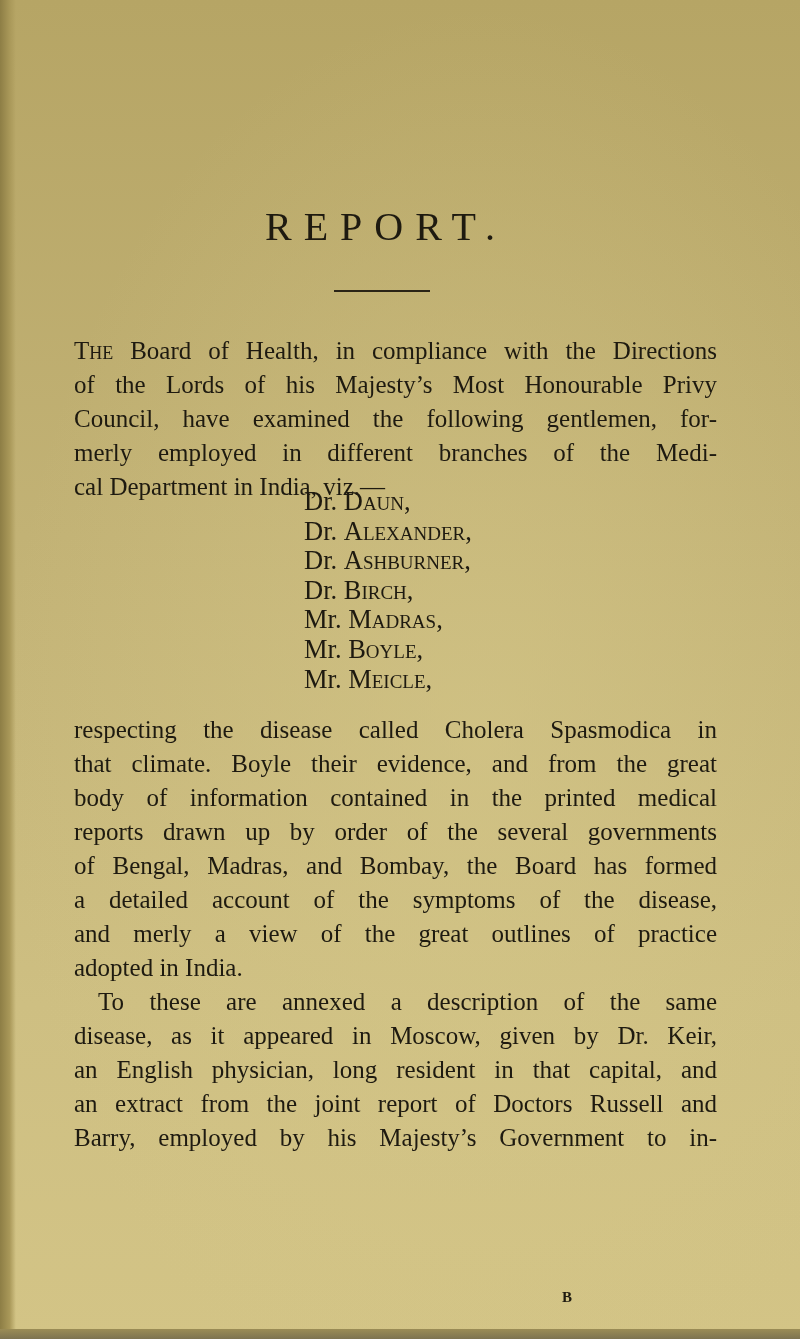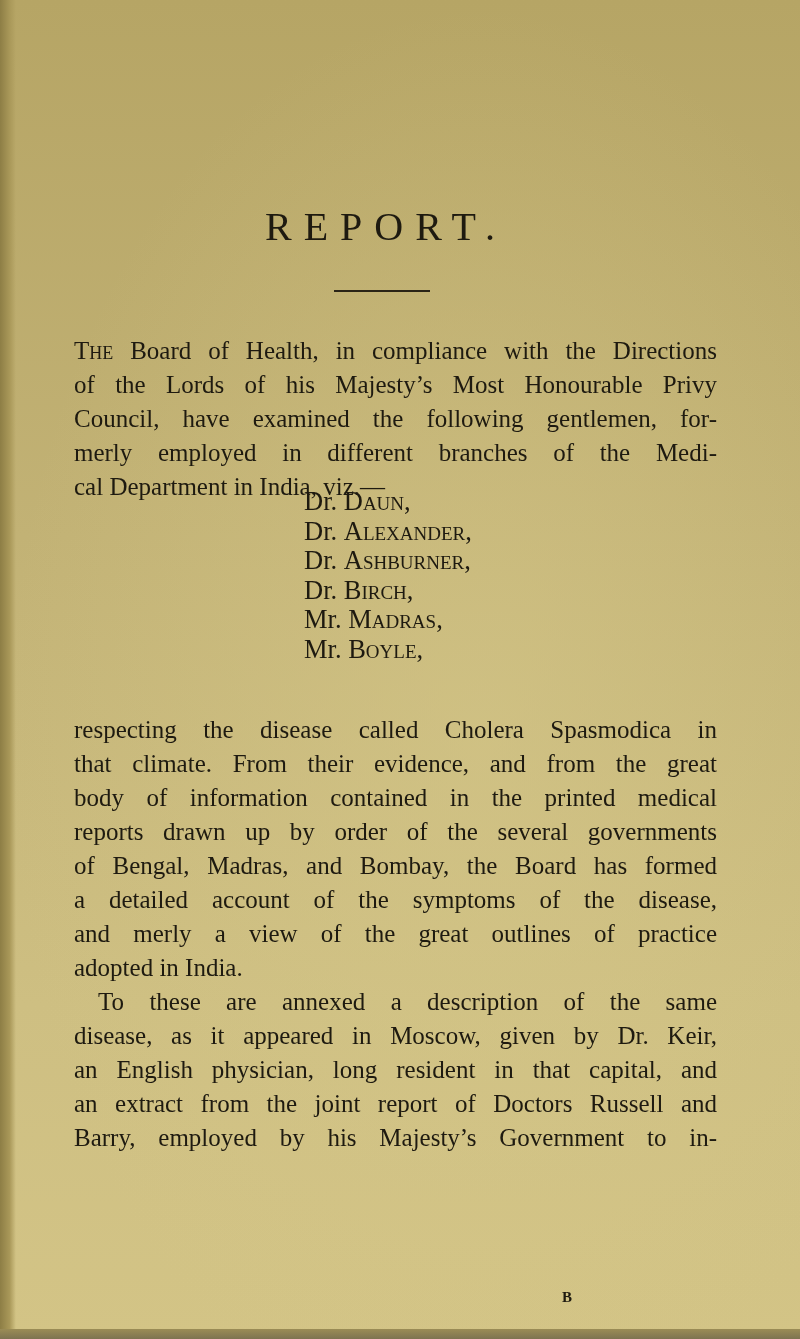--- a/index.html
+++ b/index.html
@@ -111,25 +111,26 @@
     <span class="line last">cal Department in India, viz.—</span>
   </div>
 
   <div class="names">
     <span class="name"><span>Dr.</span> <span class="sc">Daun,</span></span>
     <span class="name"><span>Dr.</span> <span class="sc">Alexander,</span></span>
     <span class="name"><span>Dr.</span> <span class="sc">Ashburner,</span></span>
     <span class="name"><span>Dr.</span> <span class="sc">Birch,</span></span>
     <span class="name"><span>Mr.</span> <span class="sc">Madras,</span></span>
     <span class="name"><span>Mr.</span> <span class="sc">Boyle,</span></span>
+    <span class="name"><span>Mr.</span> <span class="sc">Meicle,</span></span>
   </div>
 
   <div class="para" style="top:713px;">
     <span class="line">respecting the disease called Cholera Spasmodica in</span>
-    <span class="line">that climate.  From their evidence, and from the great</span>
+    <span class="line">that climate.  Boyle their evidence, and from the great</span>
     <span class="line">body of information contained in the printed medical</span>
     <span class="line">reports drawn up by order of the several governments</span>
     <span class="line">of Bengal, Madras, and Bombay, the Board has formed</span>
     <span class="line">a detailed account of the symptoms of the disease,</span>
     <span class="line">and merly a view of the great outlines of practice</span>
     <span class="line last">adopted in India.</span>
   </div>
 
   <div class="para" style="top:985px;">
     <span class="line indent">To these are annexed a description of the same</span>

